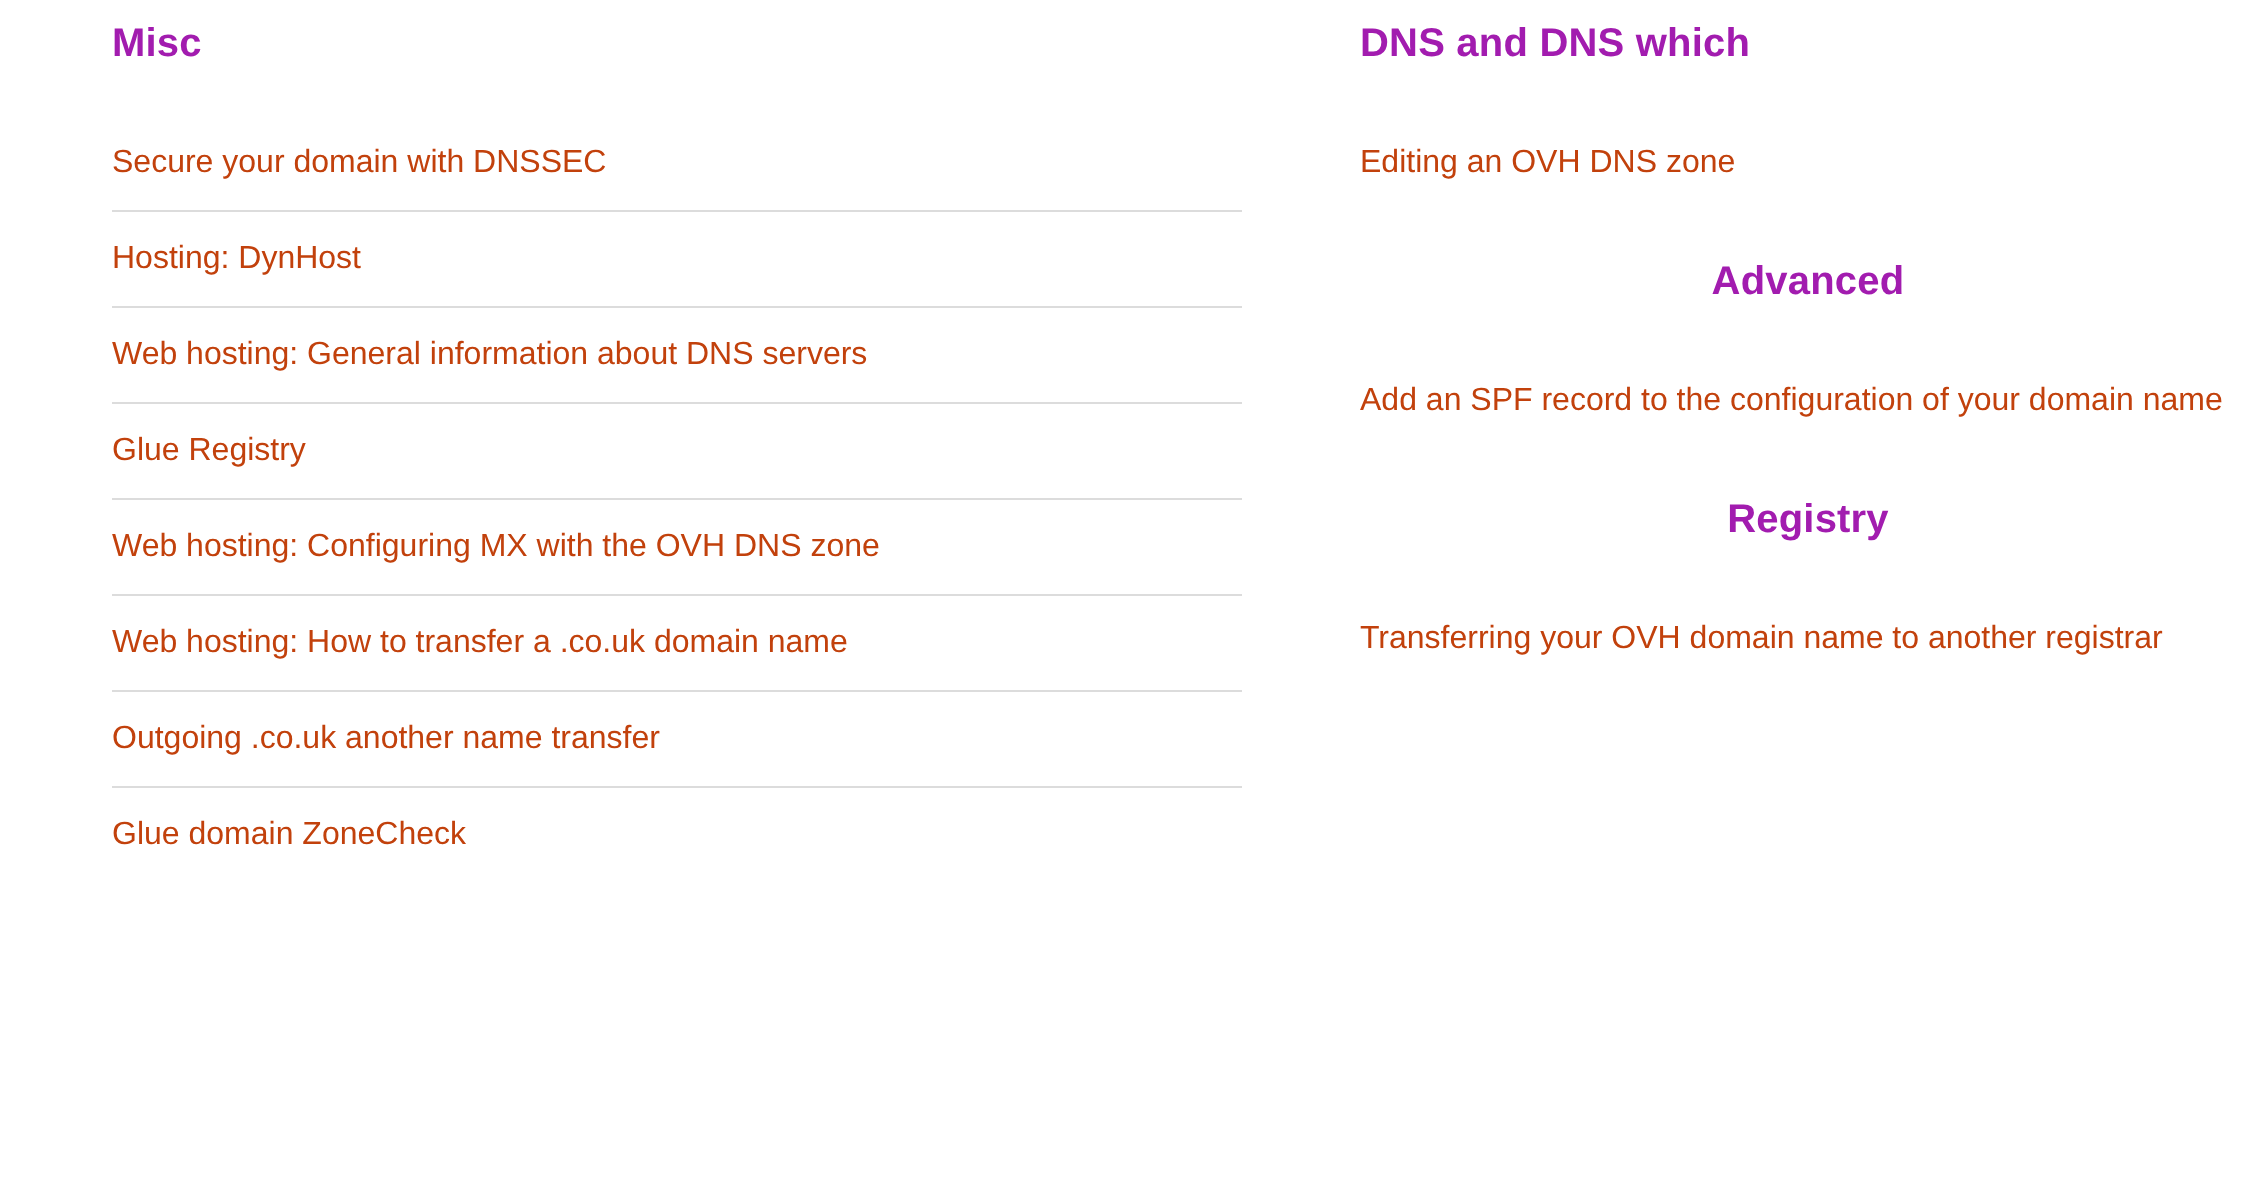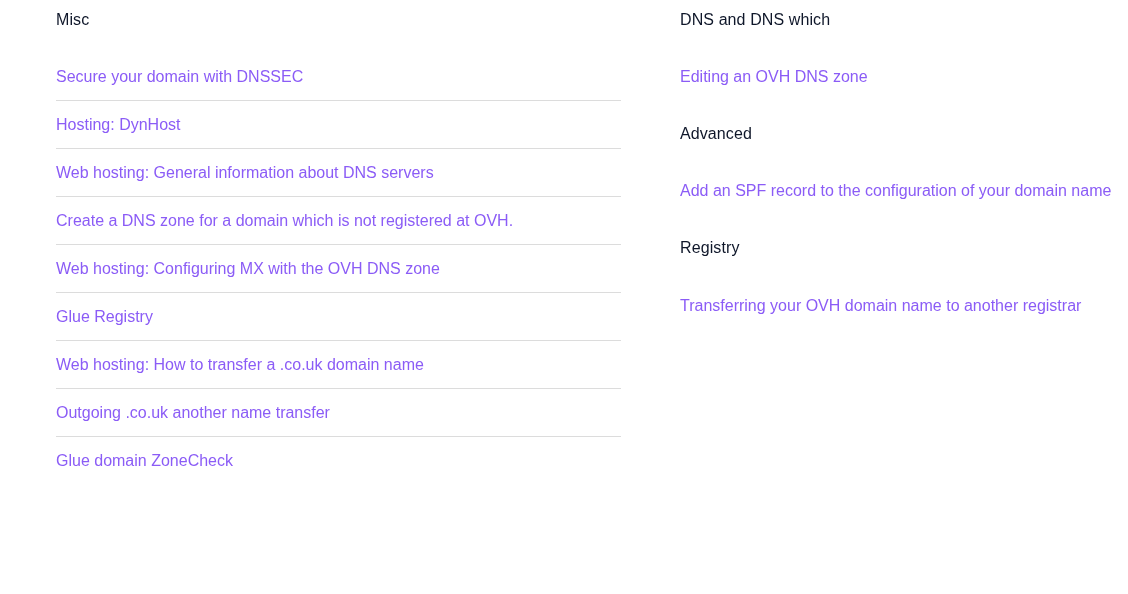--- a/index.html
+++ b/index.html
@@ -25,64 +25,64 @@
     width: 565px;
     margin-right: 59px;
     flex: 0 0 auto;
   }
   .col-right {
     width: 448px;
     flex: 0 0 auto;
   }
   h2.section-title {
     margin: 0 0 24px 0;
-    font-size: 16px;
+    font-size: 20px;
     line-height: 1.2;
-    font-weight: 400;
-    color: #0f172a;
+    font-weight: 700;
+    color: #a21caf;
     letter-spacing: 0.1px;
   }
   .section + .section h2.section-title {
     margin-top: 24px;
+    text-align: center;
   }
   ul.guide-list {
     list-style: none;
     margin: 0;
     padding: 0;
   }
   ul.guide-list li {
     padding: 14px 0;
     border-bottom: 1px solid #dcdcdc;
   }
   ul.guide-list li:last-child {
     border-bottom: none;
   }
   ul.guide-list a {
-    color: #8b5cf6;
+    color: #c2410c;
     text-decoration: none;
     font-size: 16px;
     line-height: 19px;
     cursor: pointer;
   }
 </style>
 </head>
 <body>
 
 <div class="page">
 
   <div class="col col-left">
     <div class="section">
       <h2 class="section-title">Misc</h2>
       <ul class="guide-list">
         <li><a href="#">Secure your domain with DNSSEC</a></li>
         <li><a href="#">Hosting: DynHost</a></li>
         <li><a href="#">Web hosting: General information about DNS servers</a></li>
-        <li><a href="#">Create a DNS zone for a domain which is not registered at OVH.</a></li>
+        <li><a href="#">Glue Registry</a></li>
         <li><a href="#">Web hosting: Configuring MX with the OVH DNS zone</a></li>
-        <li><a href="#">Glue Registry</a></li>
         <li><a href="#">Web hosting: How to transfer a .co.uk domain name</a></li>
         <li><a href="#">Outgoing .co.uk another name transfer</a></li>
         <li><a href="#">Glue domain ZoneCheck</a></li>
       </ul>
     </div>
   </div>
 
   <div class="col col-right">
     <div class="section">
       <h2 class="section-title">DNS and DNS which</h2>

